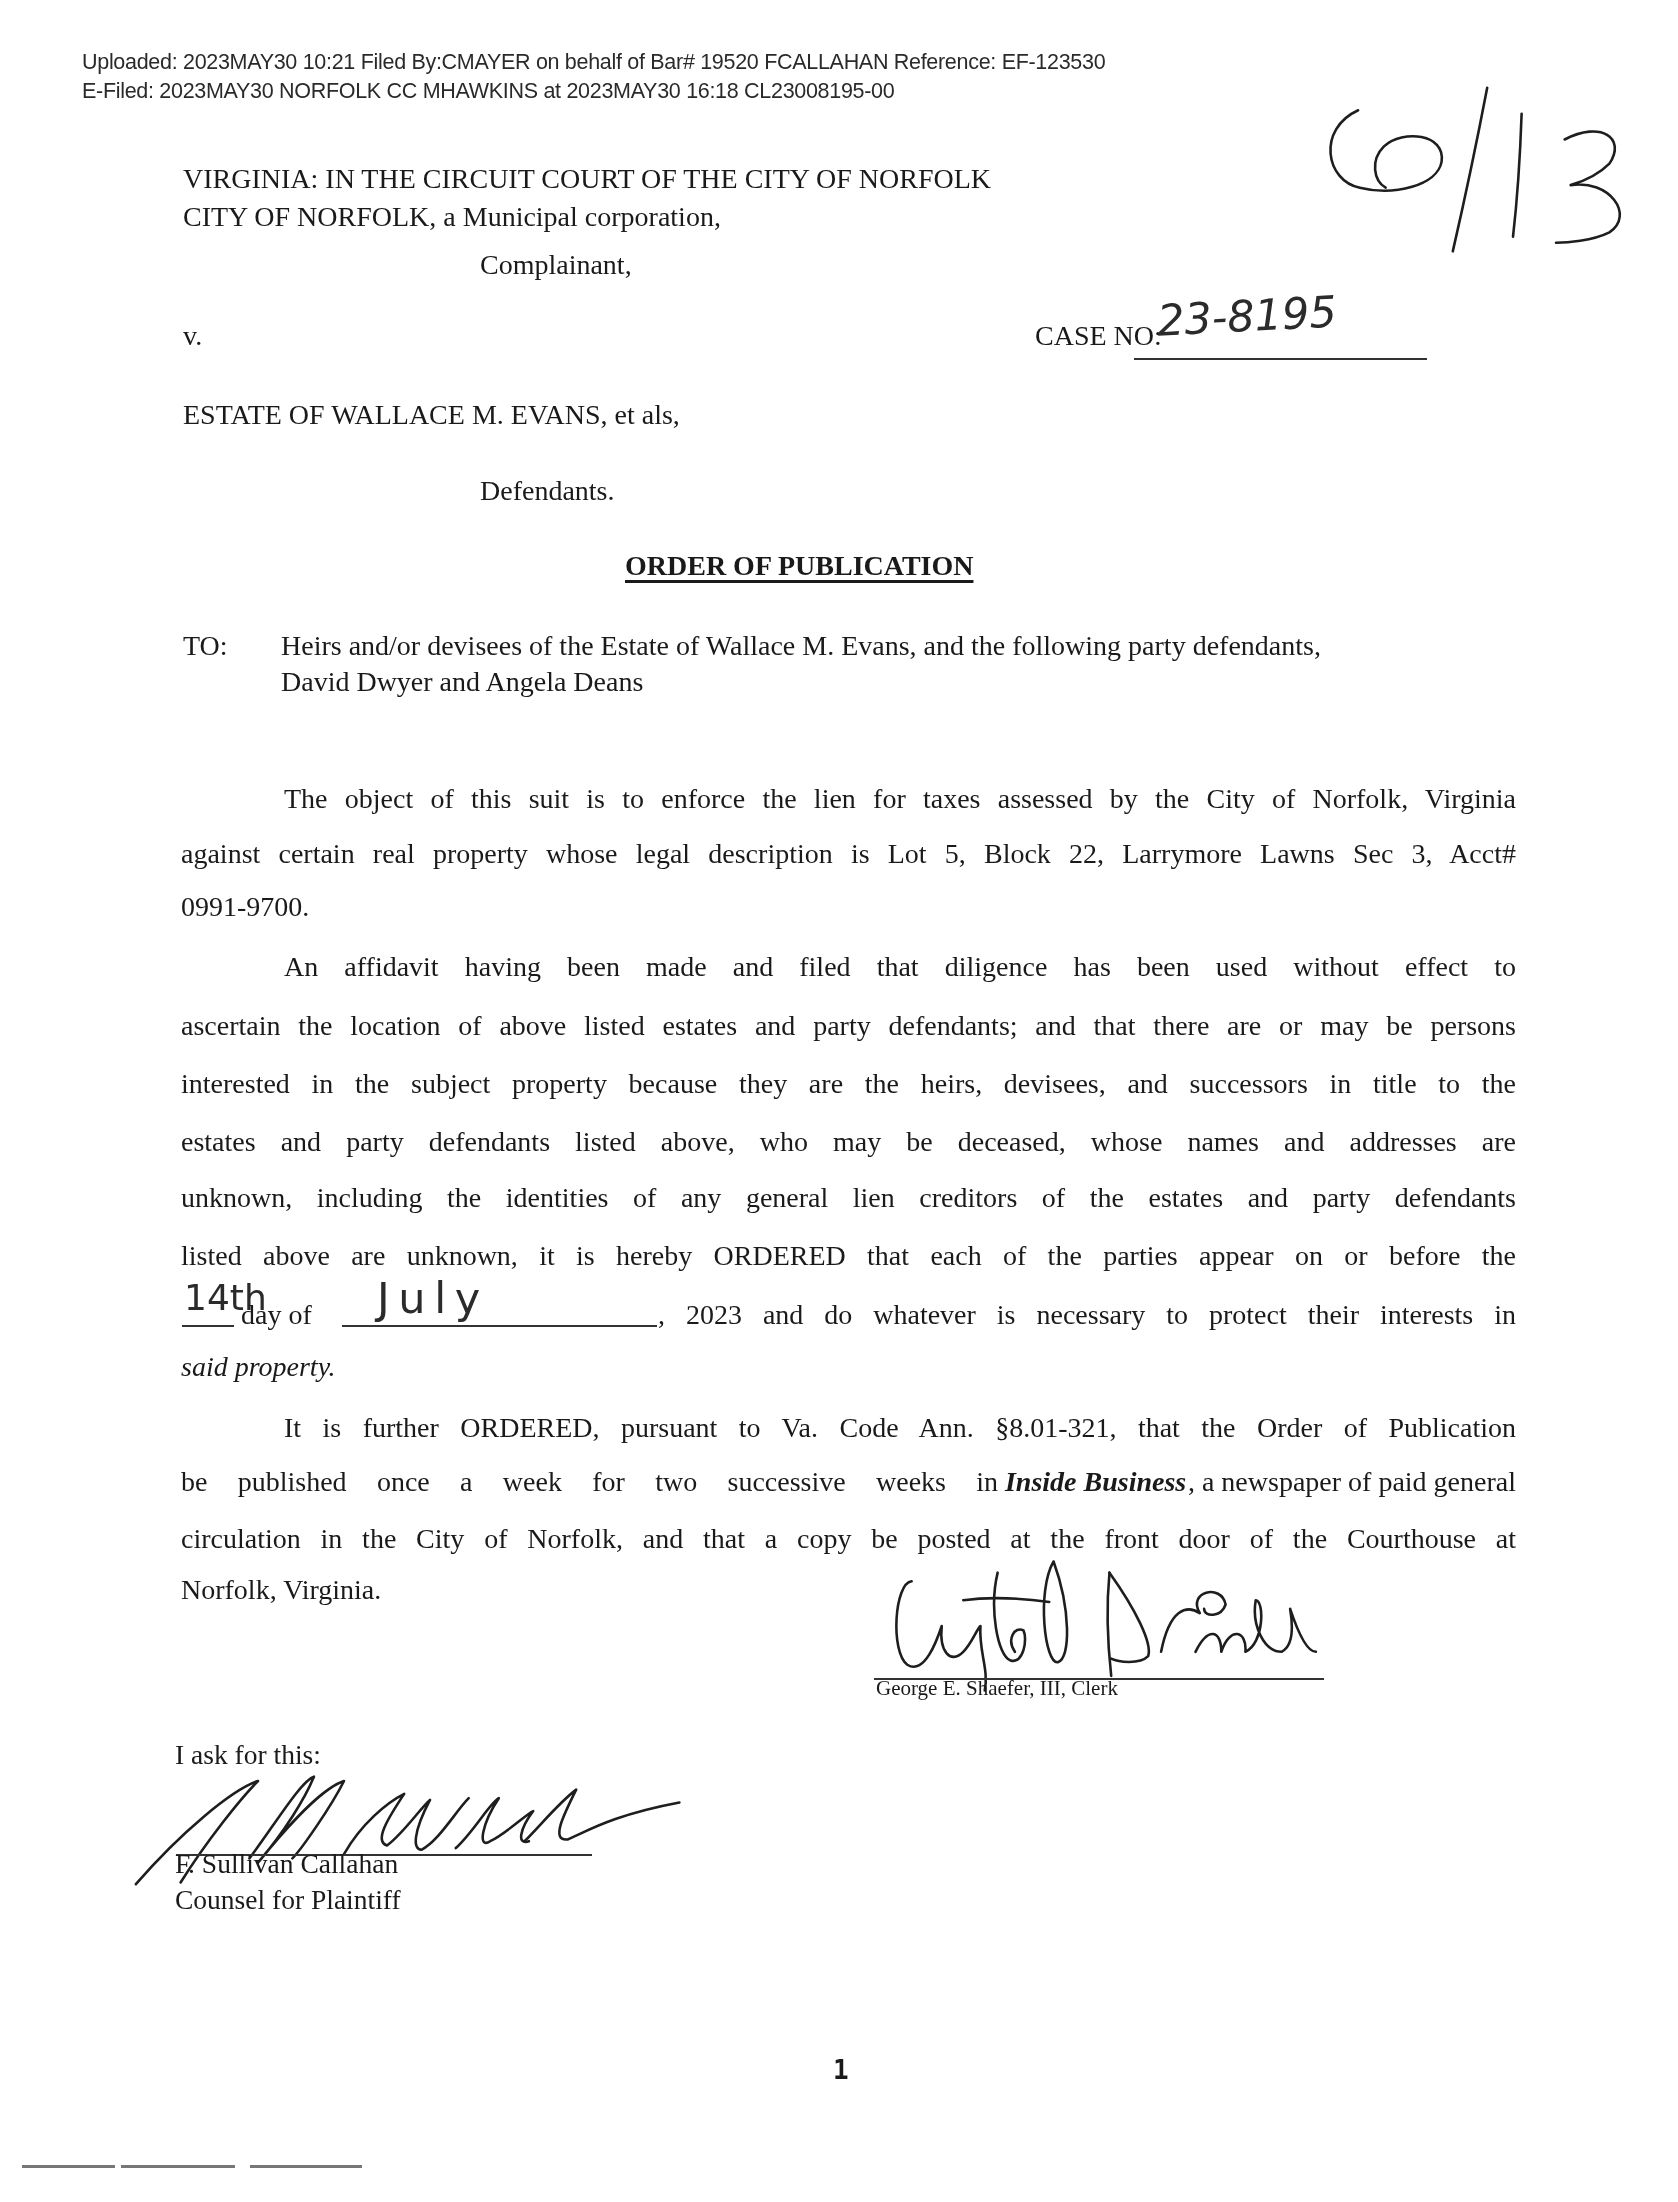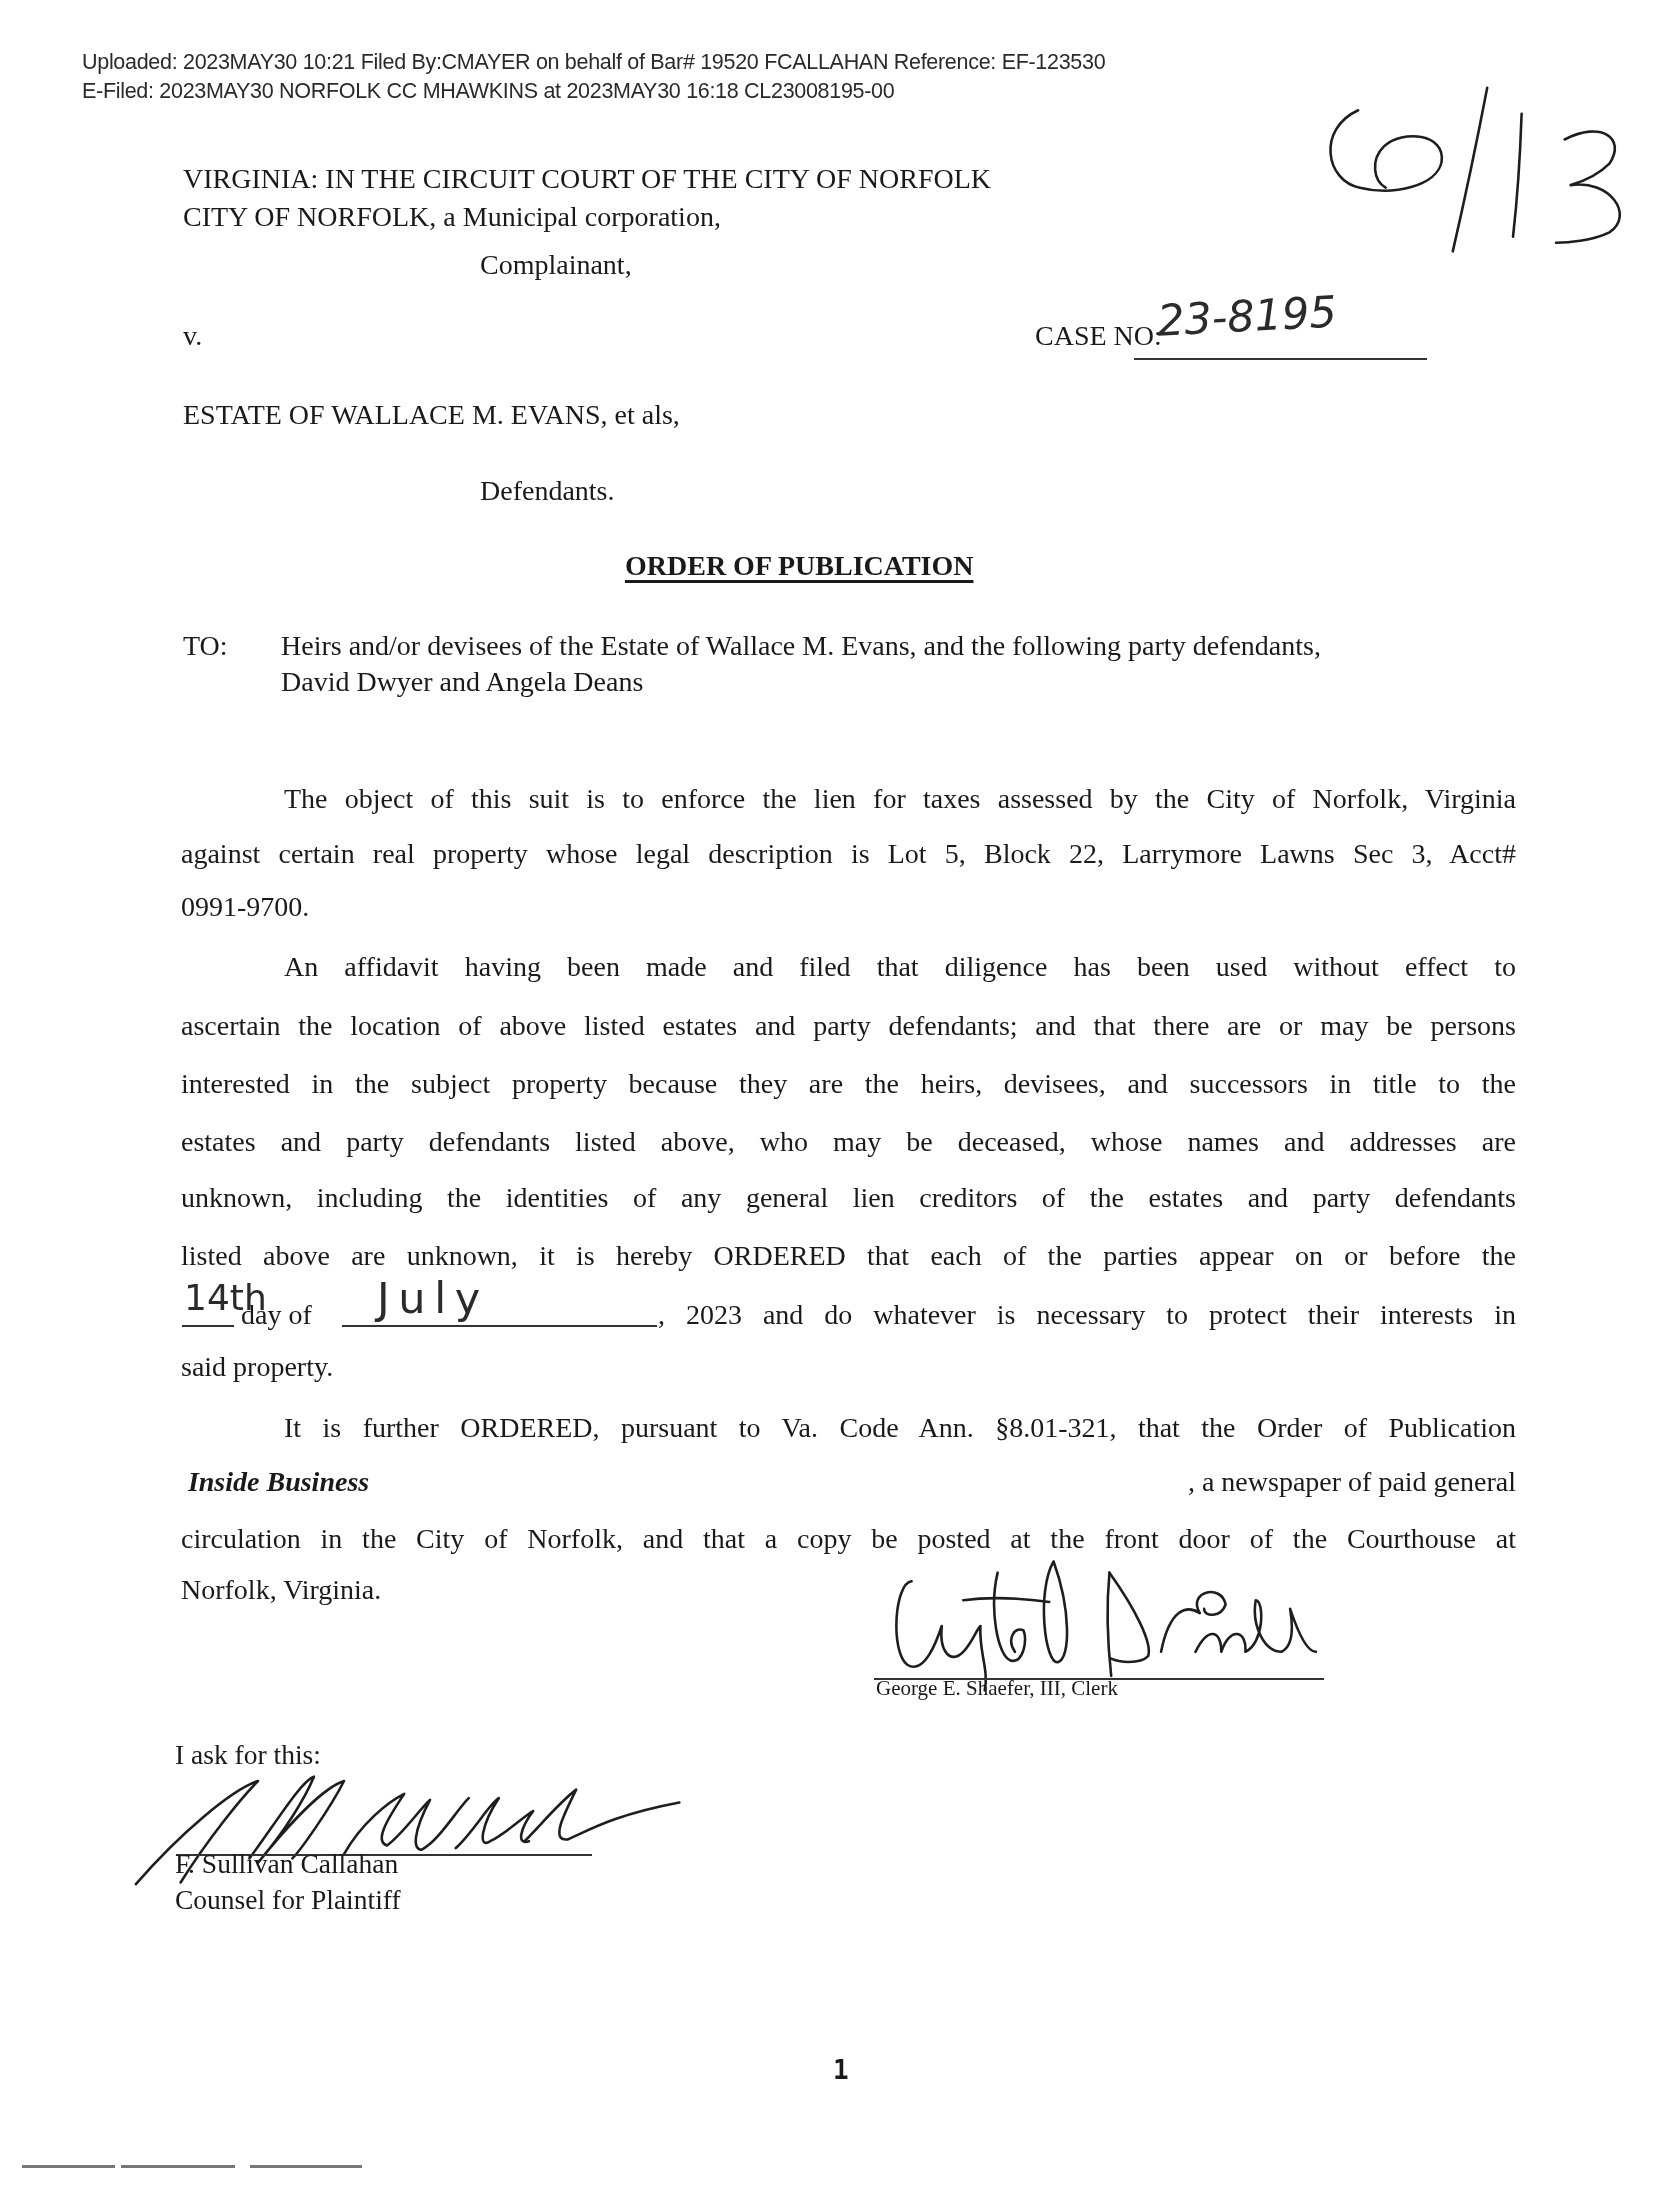--- a/index.html
+++ b/index.html
@@ -59,24 +59,25 @@
 <div class="abs serif body-line" style="top:1128px;">estates and party defendants listed above, who may be deceased, whose names and addresses are</div>
 <div class="abs serif body-line" style="top:1184px;">unknown, including the identities of any general lien creditors of the estates and party defendants</div>
 <div class="abs serif body-line" style="top:1242px;">listed above are unknown, it is hereby ORDERED that each of the parties appear on or before the</div>
 
 <div class="uline" style="left:182px;top:1325px;width:52px;"></div>
 <div class="abs hand" style="left:184px;top:1277px;font-size:36px;">14th</div>
 <div class="abs serif" style="left:241px;top:1301px;">day of</div>
 <div class="uline" style="left:342px;top:1325px;width:315px;"></div>
 <div class="abs hand" style="left:377px;top:1273px;font-size:43px;letter-spacing:8.6px;">July</div>
 <div class="abs serif" style="left:658px;top:1301px;width:858px;text-align:justify;text-align-last:justify;">, 2023 and do whatever is necessary to protect their interests in</div>
-<div class="abs serif" style="left:181px;top:1353px;">said property.</div>
+<div class="abs serif" style="left:181px;top:1353px;font-style:italic;">said property.</div>
 
 <div class="abs serif body-line indent" style="top:1414px;">It is further ORDERED, pursuant to Va. Code Ann. §8.01-321, that the Order of Publication</div>
 <div class="abs serif body-line" style="top:1468px;display:flex;justify-content:space-between;">
+  <span style="flex:1;text-align:justify;text-align-last:justify;">be published once a week for two successive weeks in </span>
   <span style="font-weight:bold;font-style:italic;padding:0 1.7px 0 6.9px;">Inside Business</span>
   <span>, a newspaper of paid general</span>
 </div>
 <div class="abs serif body-line" style="top:1525px;">circulation in the City of Norfolk, and that a copy be posted at the front door of the Courthouse at</div>
 <div class="abs serif body-line last" style="top:1576px;">Norfolk, Virginia.</div>
 
 <svg class="sig" style="left:860px;top:1557px;" width="671" height="138" viewBox="0 0 780 160">
   <title>Crystal Daniels</title>
   <path d="M60,28 C40,30 35,110 55,125 C75,138 90,95 95,80 C92,110 105,125 120,110 C130,100 135,85 140,80 C138,110 150,130 145,155"></path>
   <path d="M160,18 C150,60 160,115 175,120 C190,125 195,95 190,85 C180,80 170,95 180,110"></path>

